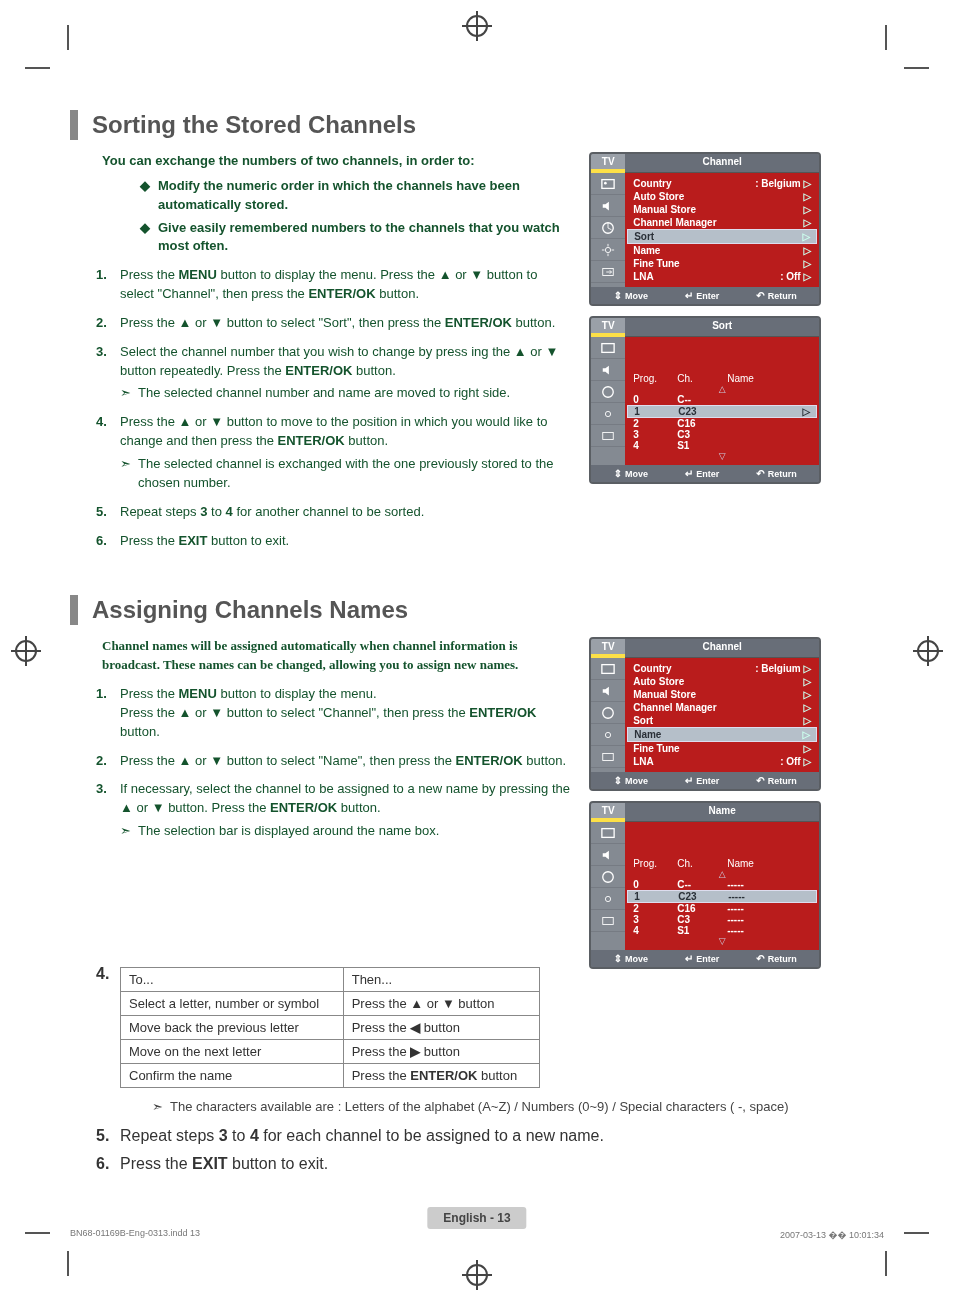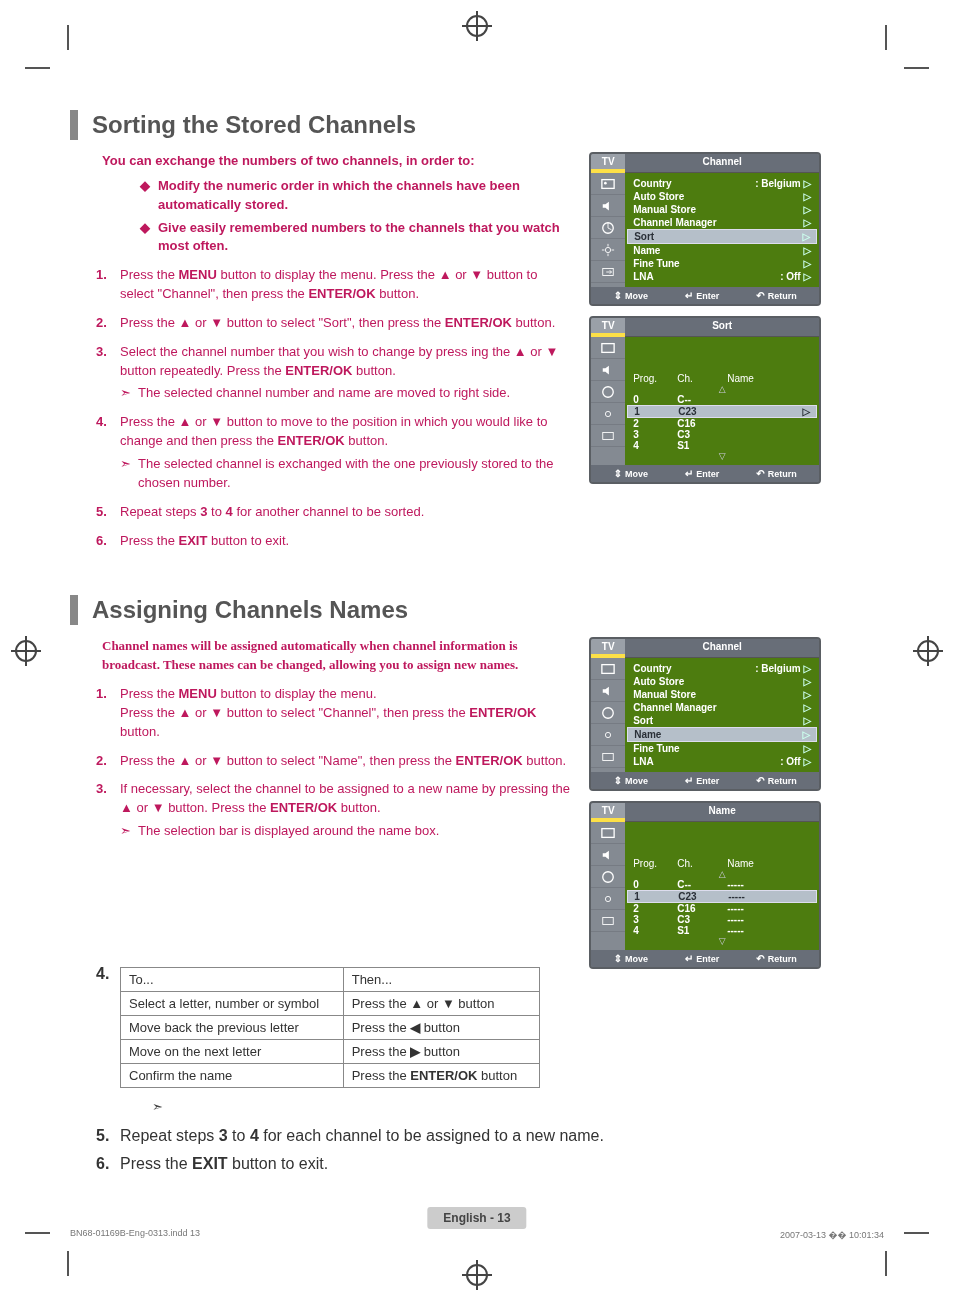--- a/index.html
+++ b/index.html
@@ -44,21 +44,21 @@
     display: flex; align-items: center; margin-bottom: 12px;
   }
   .section-title .bar {
     width: 8px; height: 30px; background: #888; margin-right: 14px;
   }
   .section-title h2 {
     font-size: 24px; font-weight: bold; color: #555;
   }
 
   .two-col { display: flex; gap: 18px; }
-  .left-col { flex: 1.7; font-size: 13px; line-height: 1.45; color: #be185d; }
+  .left-col { flex: 1.7; font-size: 13px; line-height: 1.45; color: #14532d; }
   .right-col { flex: 1; display: flex; flex-direction: column; gap: 10px; }
 
   .intro { font-weight: bold; margin: 0 0 6px 32px; }
   .diamond-list { margin-left: 70px; margin-bottom: 10px; }
   .diamond-list li { list-style: none; position: relative; padding-left: 18px; font-weight: bold; margin-bottom: 4px; }
   .diamond-list li::before { content: "◆"; position: absolute; left: 0; top: 0; }
 
   .steps { margin-left: 26px; }
   .steps li { list-style: none; display: flex; margin-bottom: 10px; }
   .steps .num { width: 24px; flex-shrink: 0; font-weight: bold; }
@@ -73,21 +73,21 @@
     width: 232px; border: 2px solid #5a5e63; border-radius: 4px;
     background: #7a8088; font-size: 10px; color: #fff; overflow: hidden;
   }
   .osd-header { display: flex; }
   .osd-tv { width: 34px; background: #9aa0a8; color:#fff; font-weight:bold; text-align:center; padding:2px 0; border-bottom:4px solid #fde047;}
   .osd-title { flex:1; background: #686e78; color:#fff; font-weight:bold; text-align:center; padding:2px 0; border-bottom:1px solid #555;}
   .osd-body { display: flex; }
   .osd-icons { width: 34px; background: #848a92; display:flex; flex-direction:column; }
   .osd-icons div { height: 22px; display:flex;align-items:center;justify-content:center; border-bottom:1px solid rgba(0,0,0,0.1);}
   .osd-icons svg { width:14px;height:14px; }
-  .osd-menu { flex: 1; background: #4d7c0f; padding: 4px 6px; position: relative; }
+  .osd-menu { flex: 1; background: #b91c1c; padding: 4px 6px; position: relative; }
   .osd-row { display:flex; justify-content:space-between; padding:1px 2px; font-weight:bold; }
   .osd-row .arrow { color:#cfe; }
   .osd-row.sel { background: #b5bfc9; color:#2a3038; border:1px solid #dde; margin:0 -4px; padding:1px 6px;}
   .osd-footer { background:#686e78; display:flex; justify-content:space-around; padding:3px 4px; font-weight:bold; }
   .osd-footer span { display:flex; align-items:center; gap:3px; font-size:9px;}
   .osd-footer .sym { font-size:10px; }
 
   .osd-list-cols { display:flex; font-weight:normal; padding:1px 2px 0;margin-top:31px; }
   .osd-list-cols .c1{width:44px;} .osd-list-cols .c2{width:50px;} .osd-list-cols .c3{flex:1;}
   .osd-list-row { display:flex; padding:0 2px; font-weight:bold;}
@@ -589,20 +589,21 @@
                 </tr>
       </tbody>
             </table>
     </span>
   </li>
 </ol>
 
 <div style="font-size:13px; line-height:1.45; color:#444; margin:10px 0 0 82px;">
   <div class="sub-row" style="display:flex; margin-bottom:10px;">
           <span class="sub-marker" style="width:18px; flex-shrink:0;">➣</span>
+          <span>The characters available are : Letters of the alphabet (A~Z) / Numbers (0~9) / Special characters ( -, space)</span>
         </div>
 </div>
 
 <ol class="steps">
   <li>
     <span class="num">5.</span>
     <span class="txt"><span>Repeat steps </span><b>3</b><span> to </span><b>4</b><span> for each channel to be assigned to a new name.</span></span>
   </li>
   <li>
     <span class="num">6.</span>

